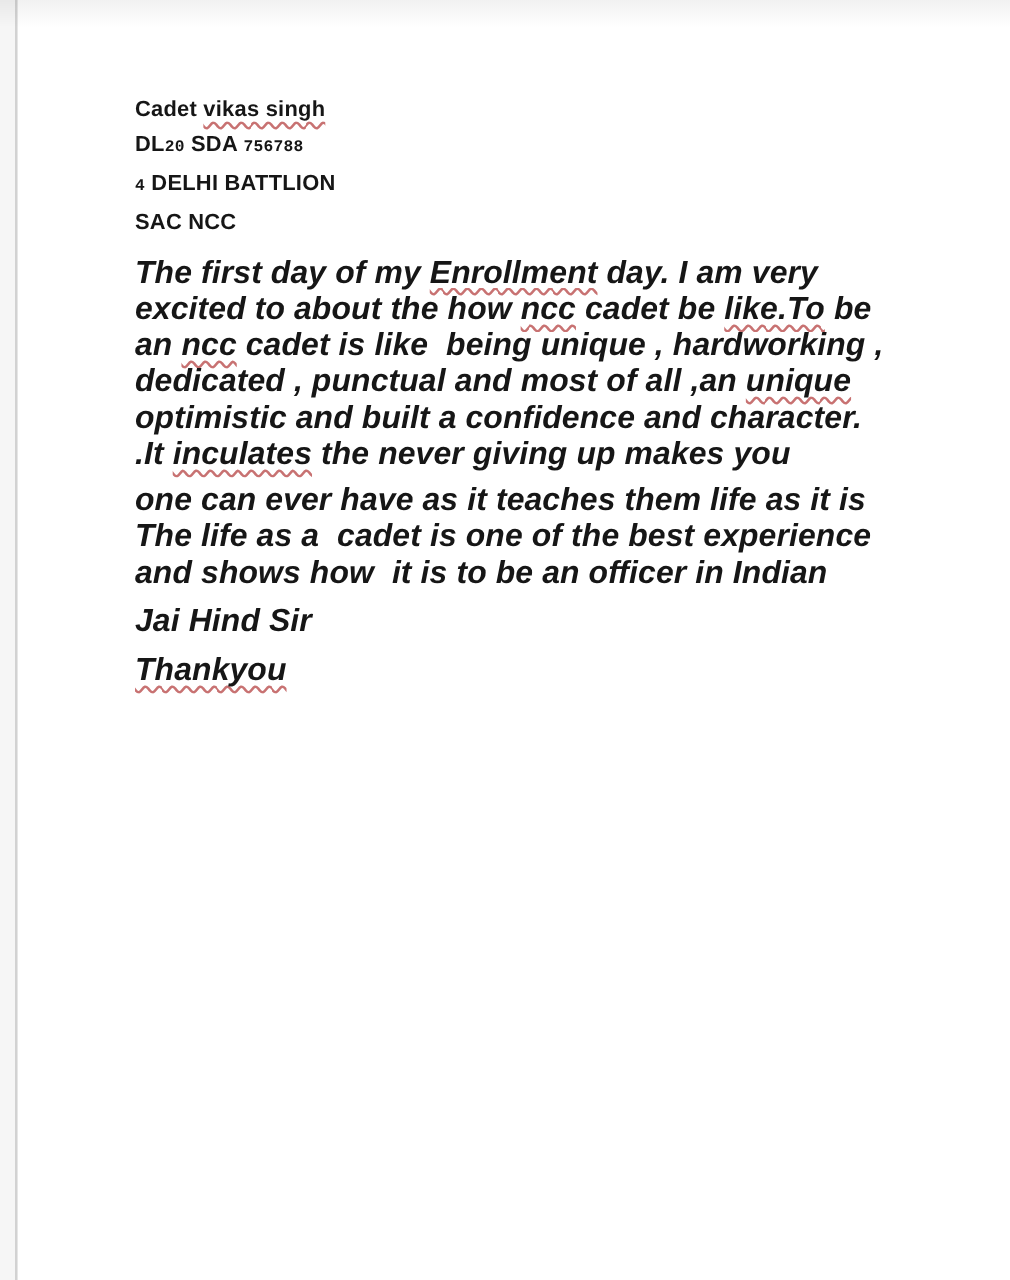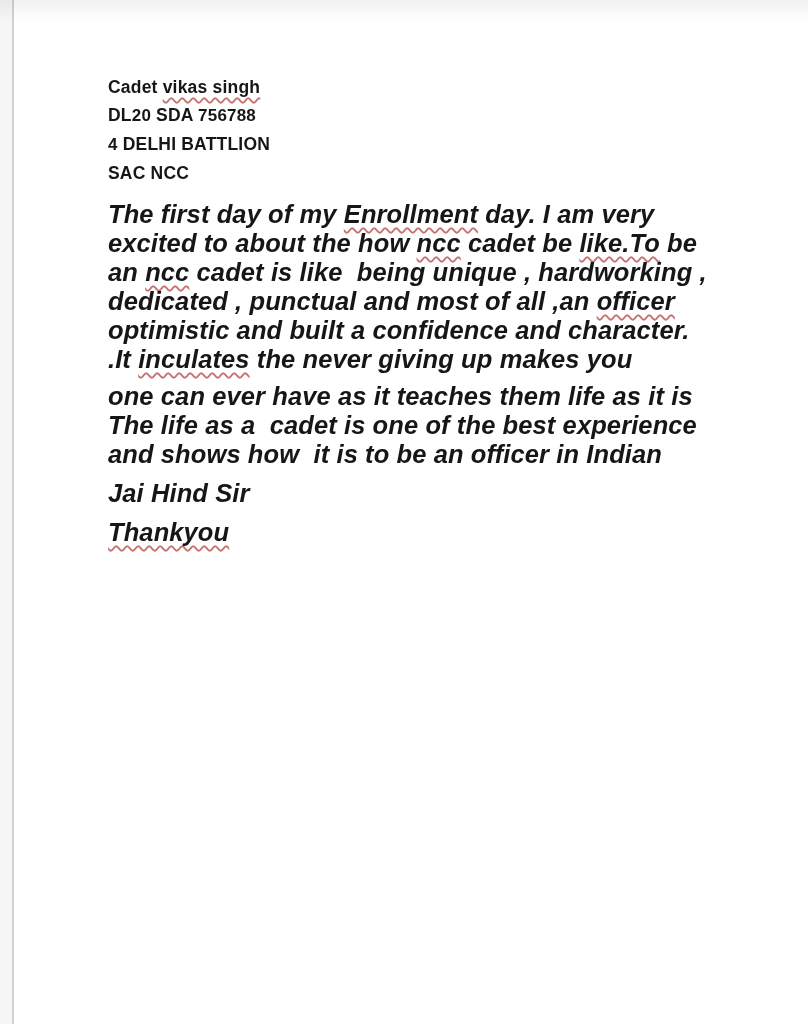--- a/index.html
+++ b/index.html
@@ -24,21 +24,21 @@
     background:linear-gradient(to bottom, rgba(0,0,0,0.055), rgba(0,0,0,0));
     pointer-events:none;
   }
   .content {
     position:absolute; left:108px; top:73px; width:655px;
   }
   .sender-line {
     font-size:17.5px; line-height:28px; letter-spacing:0.2px;
     white-space:pre;
   }
-  .sender-line .small { font-size:17px; }
+  .sender-line .small { font-size:13px;font-family:Liberation Mono, monospace; }
   .essay-title {
     margin-top:52px;
     font-size:31px; line-height:34px;
     text-align:center; letter-spacing:0.5px;
     white-space:pre;
   }
   .quote-mark {
     font-size:0.45em;
     vertical-align:2px;
     letter-spacing:-1px;
@@ -73,21 +73,21 @@
     <div class="sender-line"><span class="">DL</span><span class="small">20</span><span class=""> SDA </span><span class="small">756788</span></div>
     <div class="sender-line"><span class="small">4</span><span class=""> DELHI BATTLION</span></div>
     <div class="sender-line"><span class="">SAC NCC</span></div>
   </div>
 
 
   <div class="para first">
       <div class="text-line"><span class="">The first day of my </span><span class="sq">Enrollment</span><span class=""> day. I am very</span></div>
       <div class="text-line"><span class="">excited to about the how </span><span class="sq">ncc</span><span class=""> cadet be </span><span class="sq">like.To</span><span class=""> be</span></div>
       <div class="text-line"><span class="">an </span><span class="sq">ncc</span><span class=""> cadet is like  being unique , hardworking ,</span></div>
-      <div class="text-line"><span class="">dedicated , punctual and most of all ,an </span><span class="sq">officer</span></div>
+      <div class="text-line"><span class="">dedicated , punctual and most of all ,an </span><span class="sq">unique</span></div>
       <div class="text-line"><span class="">optimistic and built a confidence and character.</span></div>
       <div class="text-line"><span class="">.It </span><span class="sq">inculates</span><span class=""> the never giving up makes you</span></div>
     </div>
   <div class="para">
       <div class="text-line"><span class="">one can ever have as it teaches them life as it is</span></div>
       <div class="text-line"><span class="">The life as a  cadet is one of the best experience</span></div>
       <div class="text-line"><span class="">and shows how  it is to be an officer in Indian</span></div>
     </div>
   <div class="para signoff">
       <div class="text-line"><span class="">Jai Hind Sir</span></div>

